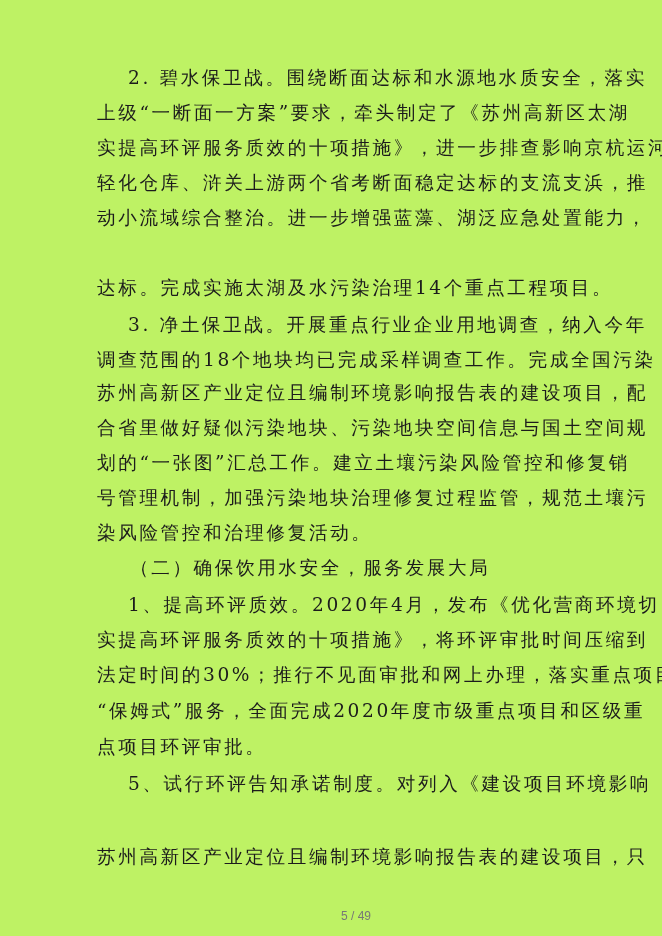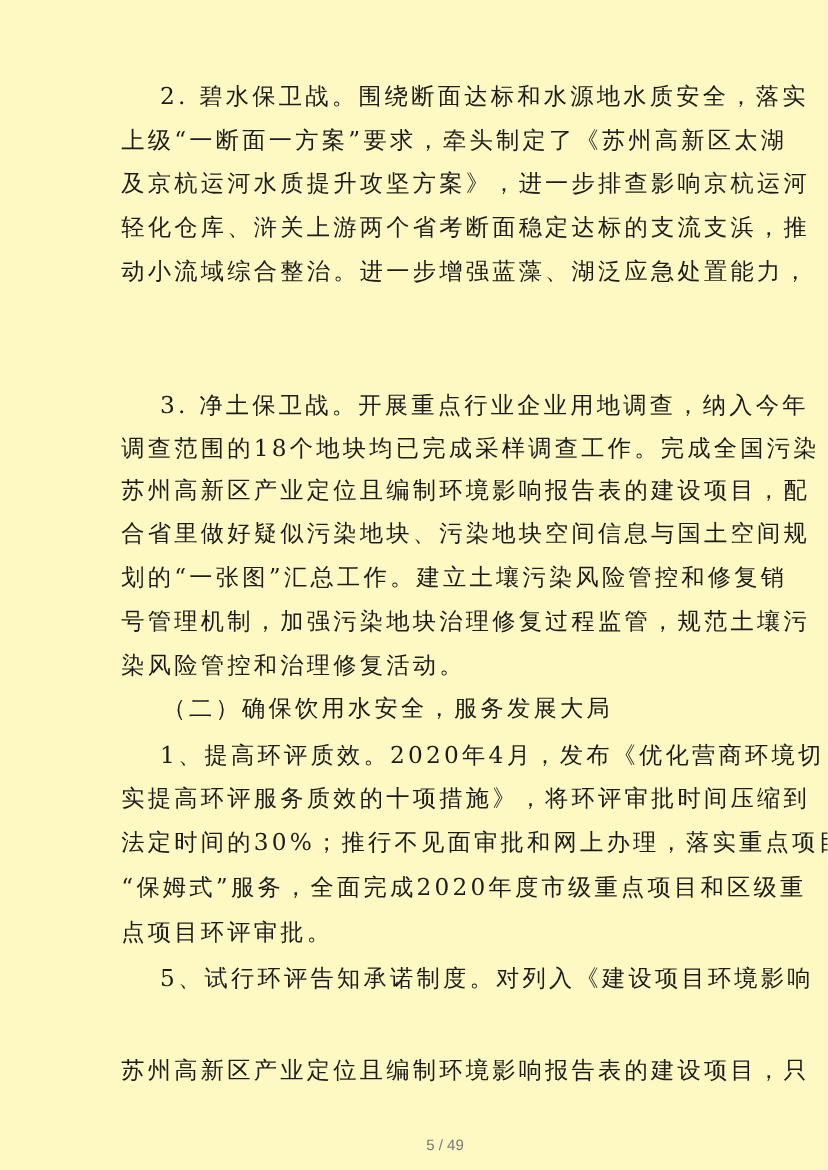--- a/index.html
+++ b/index.html
@@ -13,21 +13,21 @@
     position: relative;
     overflow: hidden;
     font-family: "DejaVu Serif", "Liberation Serif", serif;
     color: #1a1a1a;
   }
   .page {
     position: absolute;
     left: 0; top: 0;
     width: 662px;
     height: 936px;
-    background: #fef9c3;
+    background: #bef264;
   }
   .line {
     position: absolute;
     left: 97px;
     width: 470px;
     height: 28px;
     line-height: 28px;
     font-size: 18.6px;
     letter-spacing: 2.6px;
     white-space: nowrap;
@@ -59,23 +59,24 @@
     padding-left: 25px;
   }
 </style>
 </head>
 <body>
 
 <div class="page">
 
   <div class="line indent" style="top:64px">2. 碧水保卫战。围绕断面达标和水源地水质安全，落实</div>
   <div class="line" style="top:99px">上级“一断面一方案”要求，牵头制定了《苏州高新区太湖</div>
-  <div class="line" style="top:134px">及京杭运河水质提升攻坚方案》，进一步排查影响京杭运河</div>
+  <div class="line" style="top:134px">实提高环评服务质效的十项措施》，进一步排查影响京杭运河</div>
   <div class="line" style="top:169px">轻化仓库、浒关上游两个省考断面稳定达标的支流支浜，推</div>
   <div class="line" style="top:204px">动小流域综合整治。进一步增强蓝藻、湖泛应急处置能力，</div>
+  <div class="line last" style="top:274px">达标。完成实施太湖及水污染治理14个重点工程项目。</div>
 
   <div class="line indent" style="top:311px">3. 净土保卫战。开展重点行业企业用地调查，纳入今年</div>
   <div class="line" style="top:346px">调查范围的18个地块均已完成采样调查工作。完成全国污染</div>
   <div class="line" style="top:379px">苏州高新区产业定位且编制环境影响报告表的建设项目，配</div>
   <div class="line" style="top:414px">合省里做好疑似污染地块、污染地块空间信息与国土空间规</div>
   <div class="line" style="top:449px">划的“一张图”汇总工作。建立土壤污染风险管控和修复销</div>
   <div class="line" style="top:484px">号管理机制，加强污染地块治理修复过程监管，规范土壤污</div>
   <div class="line last" style="top:519px">染风险管控和治理修复活动。</div>
 
   <div class="line heading" style="top:554px">（二）确保饮用水安全，服务发展大局</div>

